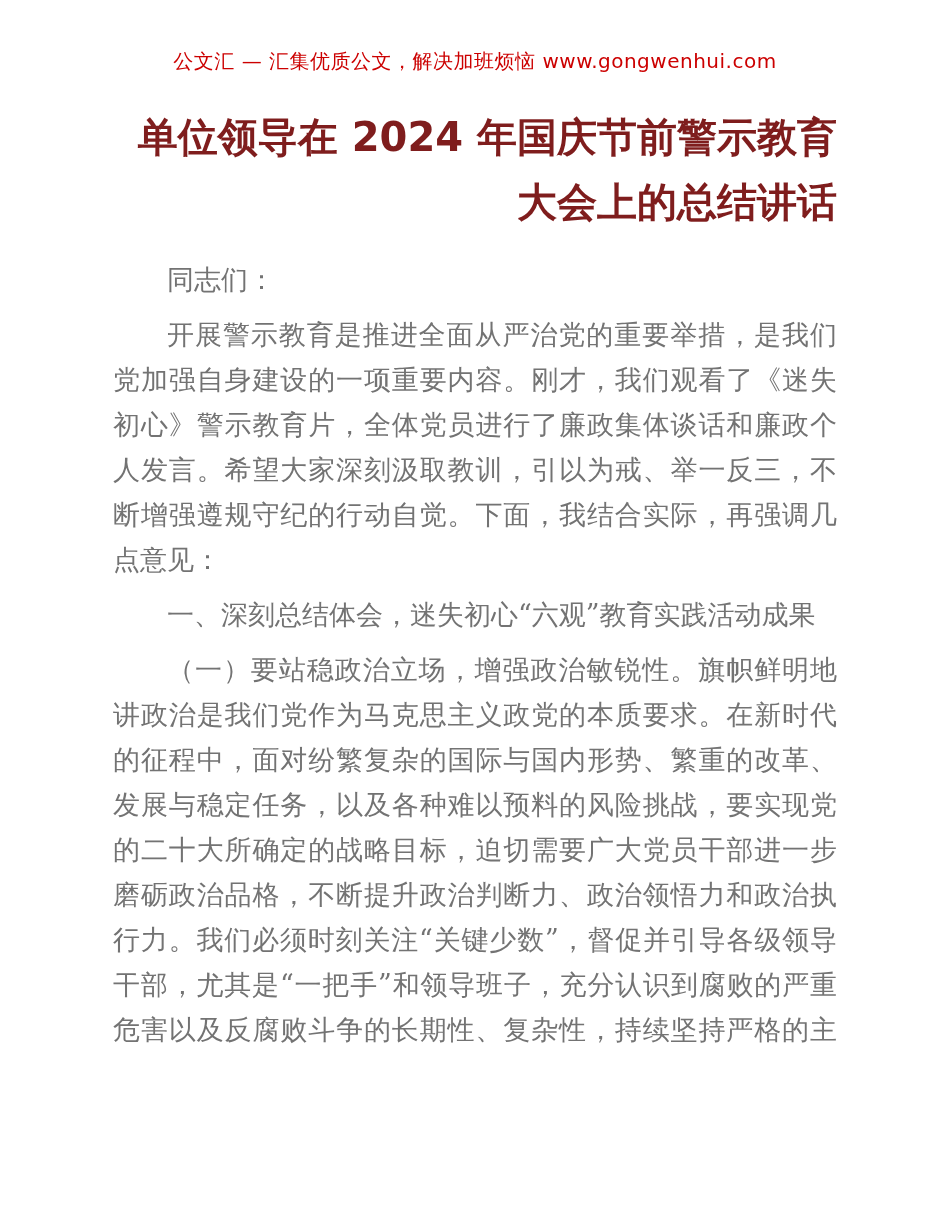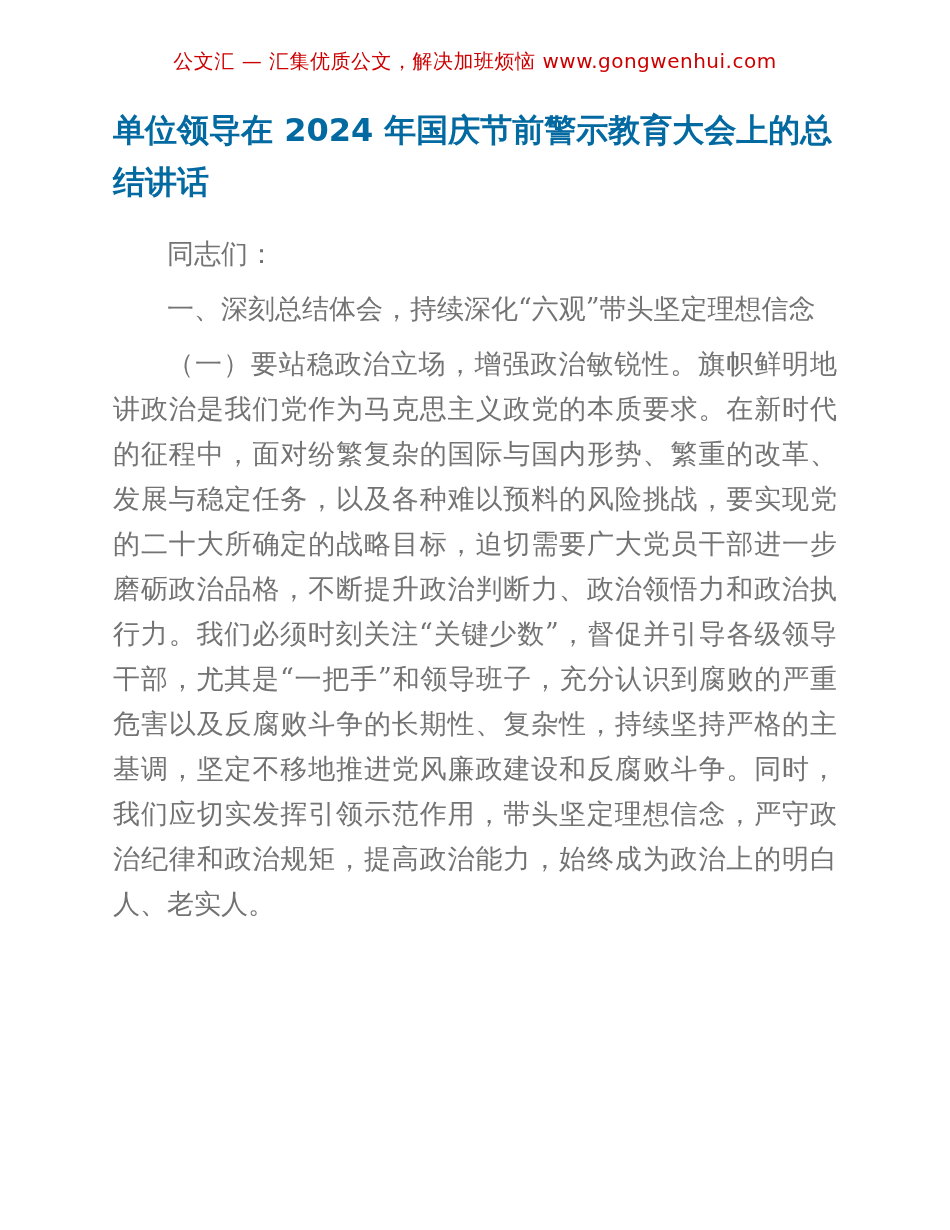--- a/index.html
+++ b/index.html
@@ -17,24 +17,24 @@
   }
   .watermark {
     text-align: center;
     color: #cc0000;
     font-size: 20px;
     font-family: "DejaVu Sans", "Liberation Sans", sans-serif;
     margin-bottom: 30px;
     letter-spacing: 0.5px;
   }
   .doc-title {
-    text-align: left;
-    font-size: 32px;
+    text-align: right;
+    font-size: 40px;
     font-weight: bold;
-    color: #0369a1;
+    color: #7f1d1d;
     line-height: 1.62;
     font-family: "DejaVu Sans", "Liberation Sans", sans-serif;
     margin-bottom: 22px;
   }
   .doc-body {
     font-size: 27px;
     color: #737373;
     text-align: justify;
   }
   .doc-body .para {
@@ -49,16 +49,17 @@
 </head>
 <body>
 
 <div class="page">
   <div class="watermark">公文汇 — 汇集优质公文，解决加班烦恼 www.gongwenhui.com</div>
 
   <h1 class="doc-title">单位领导在 2024 年国庆节前警示教育大会上的总结讲话</h1>
 
   <div class="doc-body">
       <p class="para">同志们：</p>
-      <p class="para heading">一、深刻总结体会，持续深化“六观”带头坚定理想信念</p>
+      <p class="para">开展警示教育是推进全面从严治党的重要举措，是我们党加强自身建设的一项重要内容。刚才，我们观看了《迷失初心》警示教育片，全体党员进行了廉政集体谈话和廉政个人发言。希望大家深刻汲取教训，引以为戒、举一反三，不断增强遵规守纪的行动自觉。下面，我结合实际，再强调几点意见：</p>
+      <p class="para heading">一、深刻总结体会，迷失初心“六观”教育实践活动成果</p>
       <p class="para">（一）要站稳政治立场，增强政治敏锐性。旗帜鲜明地讲政治是我们党作为马克思主义政党的本质要求。在新时代的征程中，面对纷繁复杂的国际与国内形势、繁重的改革、发展与稳定任务，以及各种难以预料的风险挑战，要实现党的二十大所确定的战略目标，迫切需要广大党员干部进一步磨砺政治品格，不断提升政治判断力、政治领悟力和政治执行力。我们必须时刻关注“关键少数”，督促并引导各级领导干部，尤其是“一把手”和领导班子，充分认识到腐败的严重危害以及反腐败斗争的长期性、复杂性，持续坚持严格的主基调，坚定不移地推进党风廉政建设和反腐败斗争。同时，我们应切实发挥引领示范作用，带头坚定理想信念，严守政治纪律和政治规矩，提高政治能力，始终成为政治上的明白人、老实人。</p>
     </div>
 </div>
 
 </body></html>

